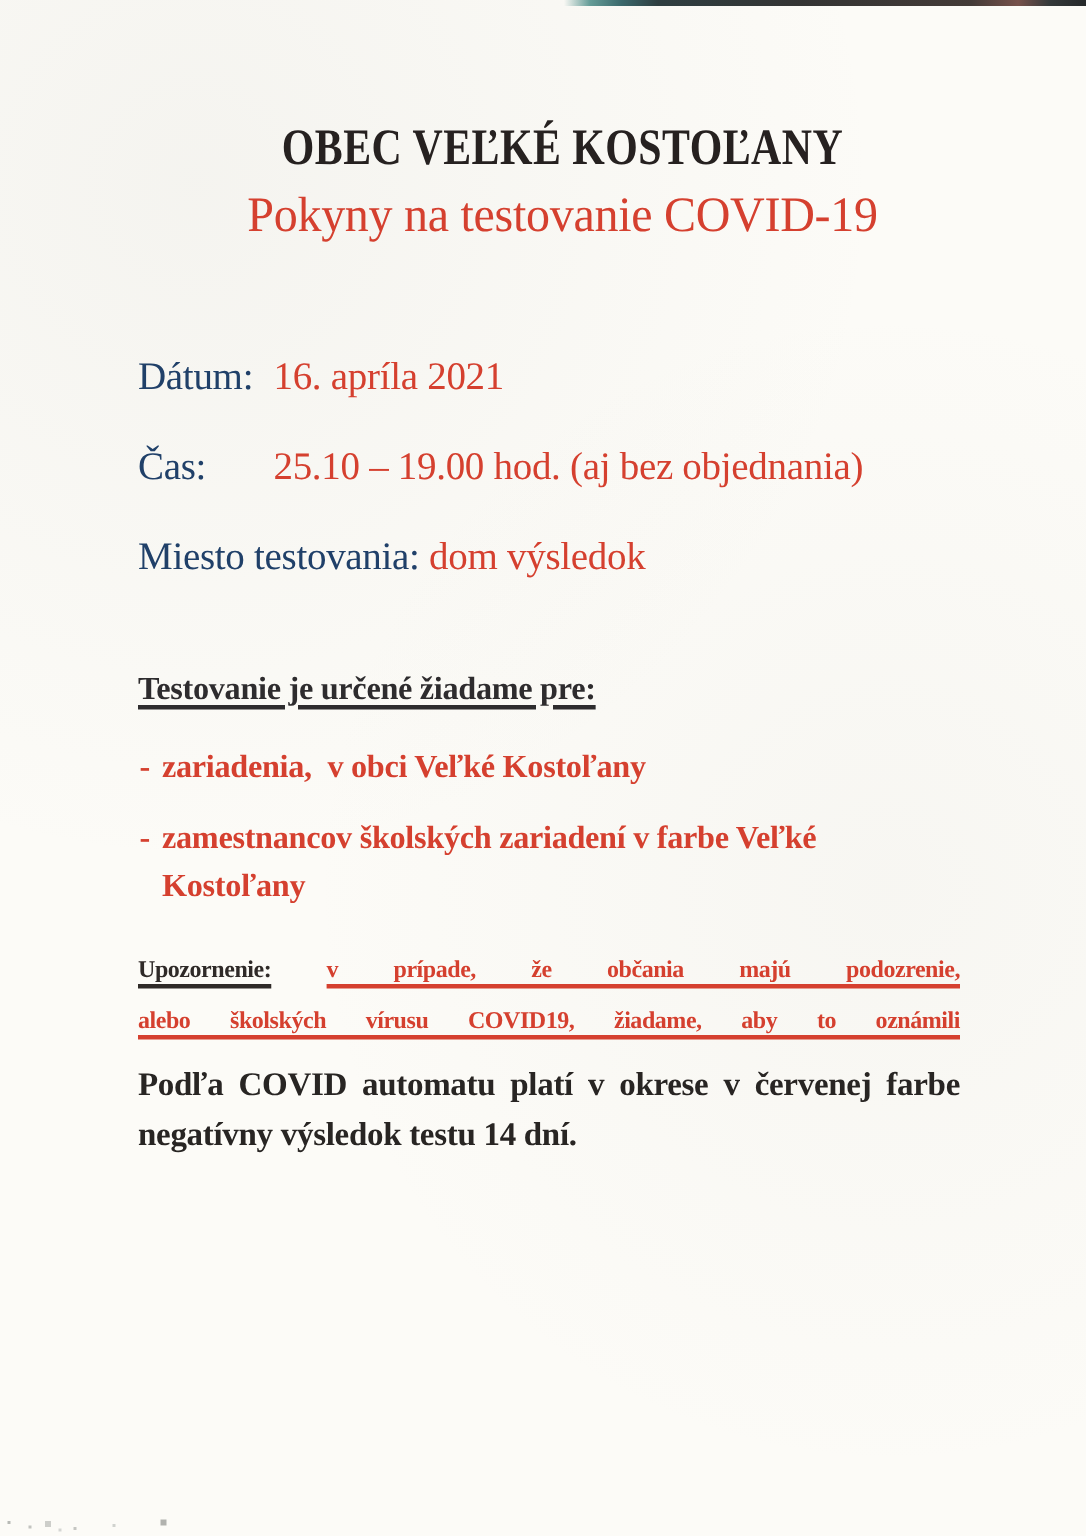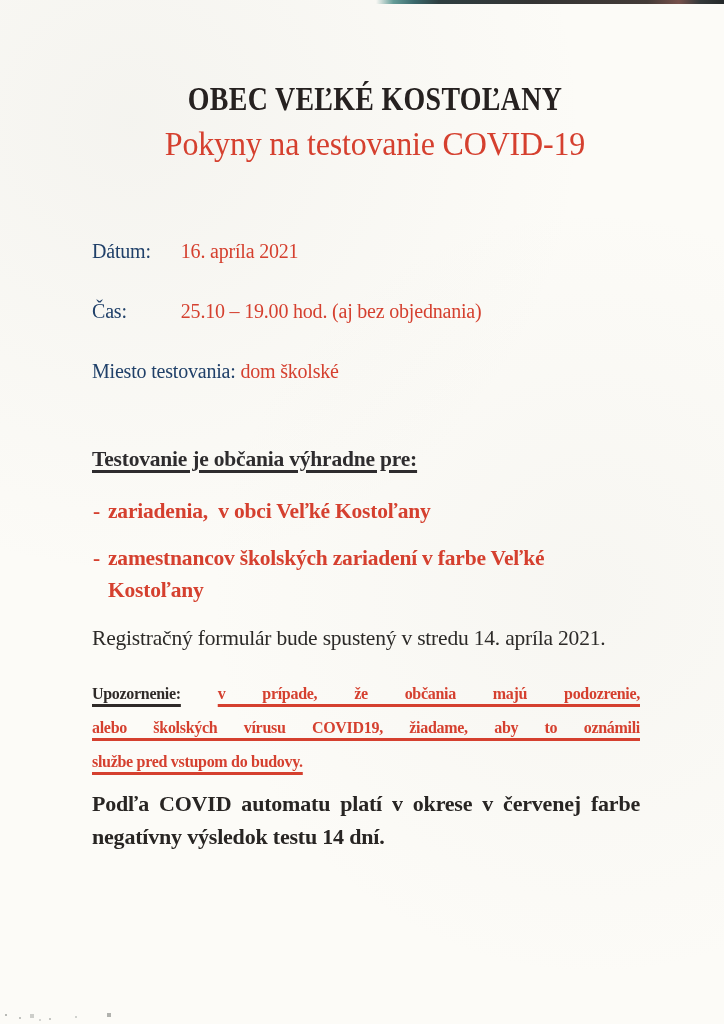--- a/index.html
+++ b/index.html
@@ -54,21 +54,21 @@
     white-space: nowrap;
   }
   .subtitle {
     margin-top: 4px;
     font-size: 33px; font-weight: 400; line-height: 41px;
     color: #d5402f; white-space: nowrap;
     transform: scaleX(0.97); transform-origin: 50% 50%;
   }
 
   .info { margin-top: 71px; }
-  .info-row { font-size: 20px; line-height: 30px; margin-bottom: 30px; white-space: nowrap; }
+  .info-row { font-size: 26px; line-height: 30px; margin-bottom: 30px; white-space: nowrap; }
   .info-row:last-child { margin-bottom: 0; }
   .info-row .label { color: #204069; display: inline-block; min-width: 84px; }
   .info-row .value { color: #d5402f; }
 
   .elig { margin-top: 58px; }
   .elig-heading {
     font-size: 21.5px; font-weight: 700; line-height: 30px; color: #2e2c2e;
     text-decoration: underline; text-decoration-thickness: 2.5px; text-underline-offset: 4px;
     white-space: nowrap;
   }
@@ -120,48 +120,46 @@
       <div class="info-row">
         <span class="label">Dátum:</span>
         <span class="value">16. apríla 2021</span>
       </div>
       <div class="info-row">
         <span class="label">Čas:</span>
         <span class="value">25.10 – 19.00 hod. (aj bez objednania)</span>
       </div>
       <div class="info-row">
         <span class="label">Miesto testovania:</span>
-        <span class="value">dom školské</span>
+        <span class="value">dom výsledok</span>
       </div>
     </section>
 
     <section class="elig">
-      <div class="elig-heading">Testovanie je občania výhradne pre:</div>
+      <div class="elig-heading">Testovanie je určené žiadame pre:</div>
       <div class="bullets">
         <div class="bullet">
           <span class="marker">-</span>
           <span class="bline">zariadenia,  v obci Veľké Kostoľany</span>
         </div>
         <div class="bullet">
           <span class="marker">-</span>
           <span class="bline">zamestnancov školských zariadení v farbe Veľké</span>
           <span class="bline">Kostoľany</span>
         </div>
       </div>
     </section>
 
-    <p class="registration">Registračný formulár bude spustený v stredu 14. apríla 2021.</p>
 
     <section class="warning">
       <div class="wline jl">
         <span class="wlabel">Upozornenie:</span>
         <span class="u-red">v&nbsp;prípade, že občania majú podozrenie,</span>
       </div>
       <div class="wline jl u-red">alebo školských vírusu COVID19, žiadame, aby to oznámili</div>
-      <div class="wline u-red">službe pred vstupom do budovy.</div>
     </section>
 
     <section class="automat">
       <div class="jl">Podľa COVID automatu platí v&nbsp;okrese v&nbsp;červenej farbe</div>
       <div>negatívny výsledok testu 14 dní.</div>
     </section>
 
   </div>
 
   <div class="scan-specks"></div>

